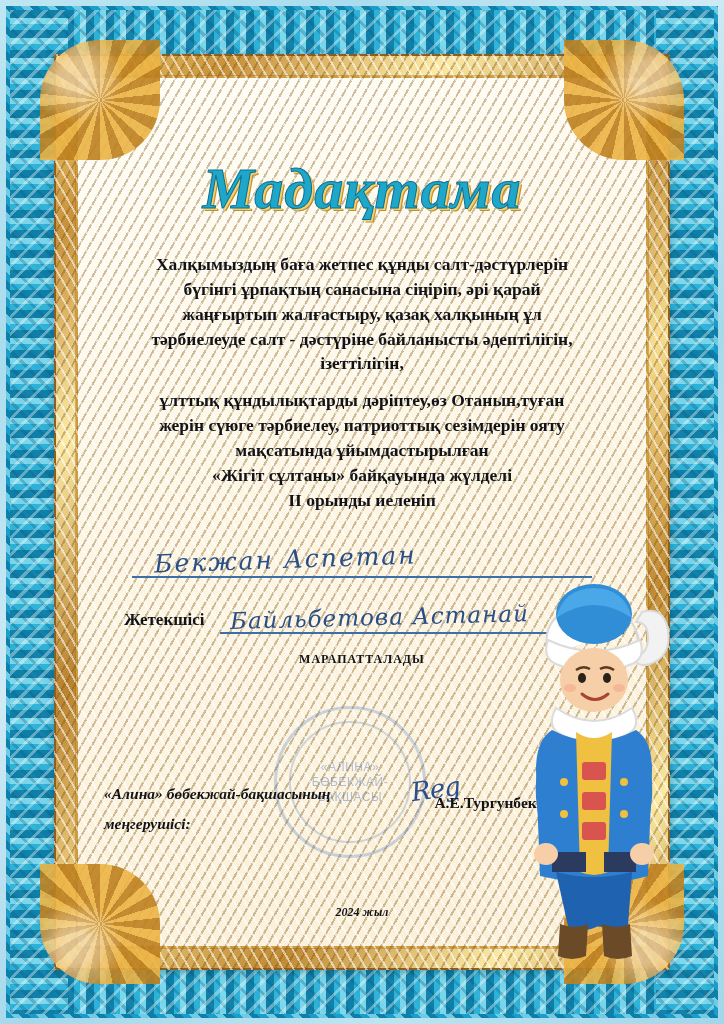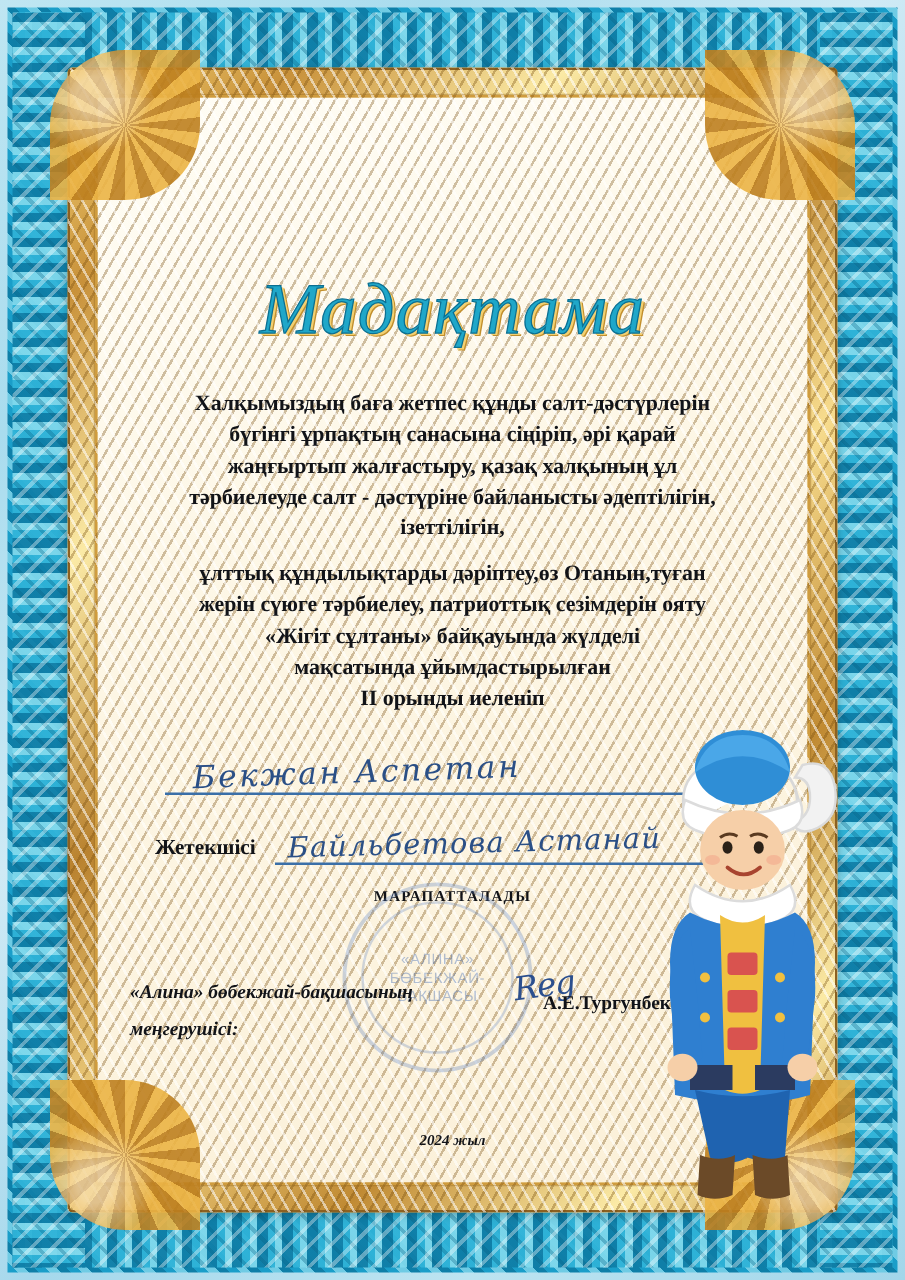--- a/index.html
+++ b/index.html
@@ -122,24 +122,24 @@
   .content {
     position: absolute;
     left: 78px; top: 78px; right: 78px; bottom: 78px;
     padding: 24px 26px;
     box-sizing: border-box;
     text-align: center;
     z-index: 5;
   }
 
   .title {
-    margin-top: 116px;
-    font-family: "Liberation Serif", serif;
-    font-style: italic;
-    font-weight: normal;
+    margin-top: 58px;
+    font-family: "Liberation Serif", serif;
+    font-style: italic;
+    font-weight: bold;
     font-size: 58px;
     line-height: 1;
     letter-spacing: 1px;
     color: #1fa7c9;
     -webkit-text-stroke: 1px #0b6f91;
     text-shadow:
       2px 2px 0 #f3d071,
       3px 3px 0 #c28f2d,
       0 0 2px #ffffff;
   }
@@ -340,22 +340,22 @@
     <div class="title">Мадақтама</div>
 
     <div class="body-text">
       <p>Халқымыздың баға жетпес құнды салт-дәстүрлерін</p>
       <p>бүгінгі ұрпақтың санасына сіңіріп, әрі қарай</p>
       <p>жаңғыртып  жалғастыру, қазақ халқының ұл</p>
       <p>тәрбиелеуде салт - дәстүріне байланысты әдептілігін,</p>
       <p>ізеттілігін,</p>
       <p class="tight">ұлттық құндылықтарды дәріптеу,өз Отанын,туған</p>
       <p>жерін сүюге тәрбиелеу, патриоттық сезімдерін ояту</p>
+      <p>мақсатында ұйымдастырылған</p>
       <p>«Жігіт сұлтаны» байқауында жүлделі</p>
-      <p>мақсатында ұйымдастырылған</p>
       <p>II орынды иеленіп</p>
     </div>
 
     <div class="name-line">
       <span class="handwriting">Бекжан Аспетан</span>
       <span class="rule"></span>
     </div>
 
     <div class="leader-row">
       <span class="leader-label">Жетекшісі</span>

